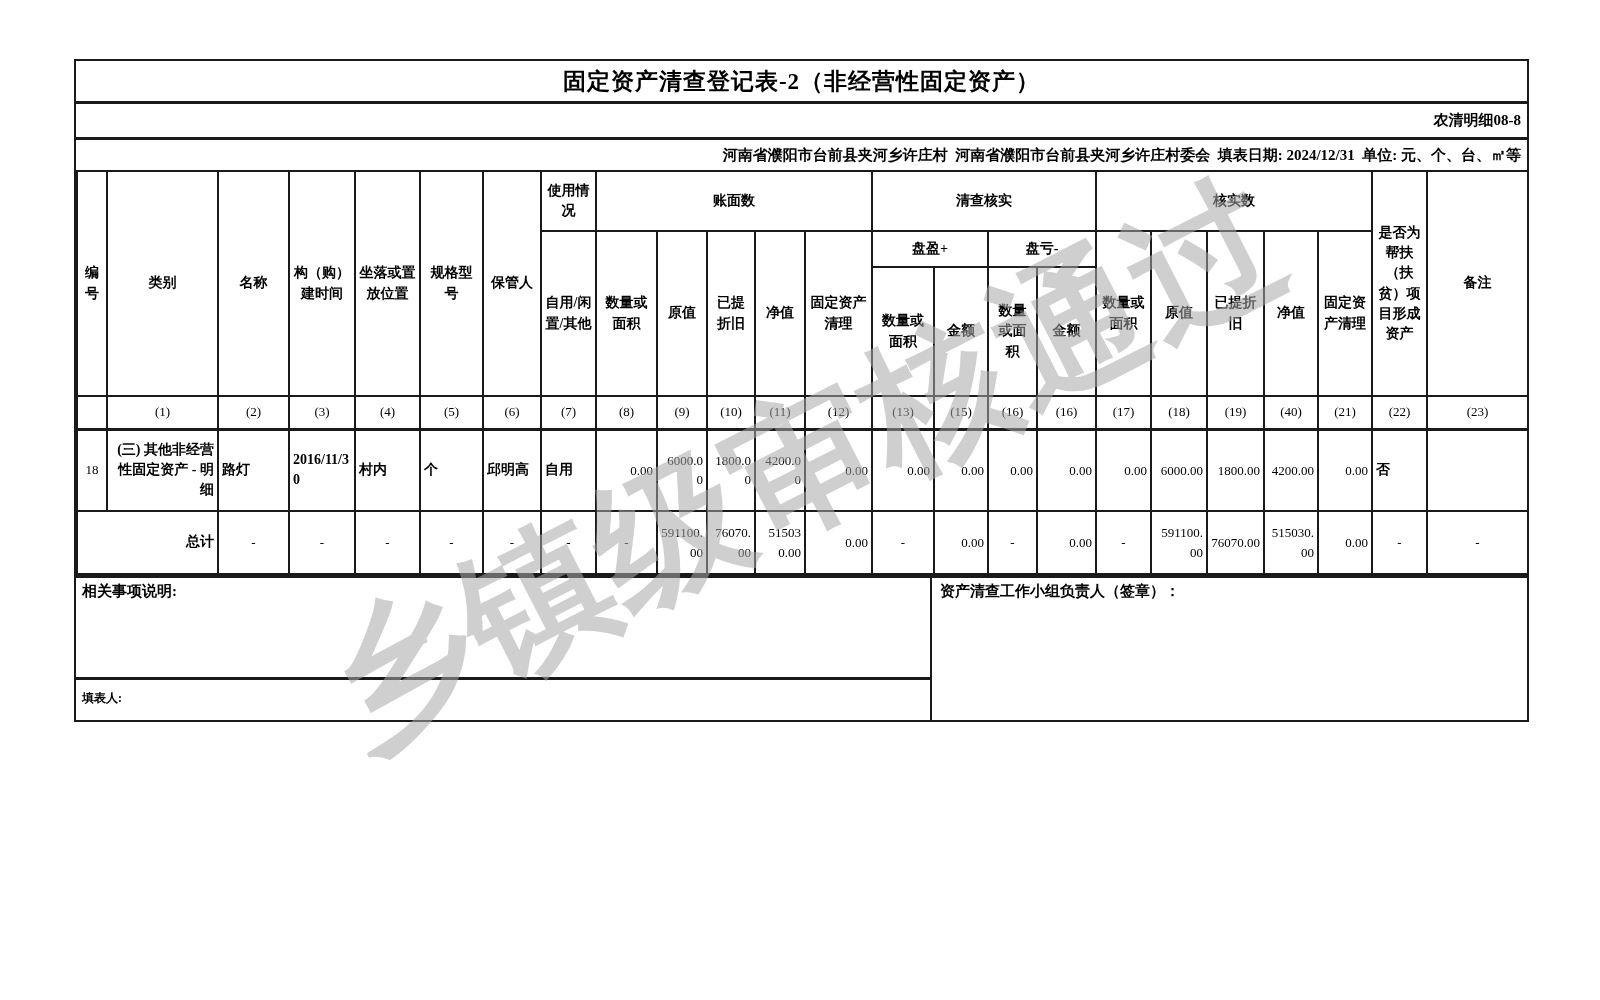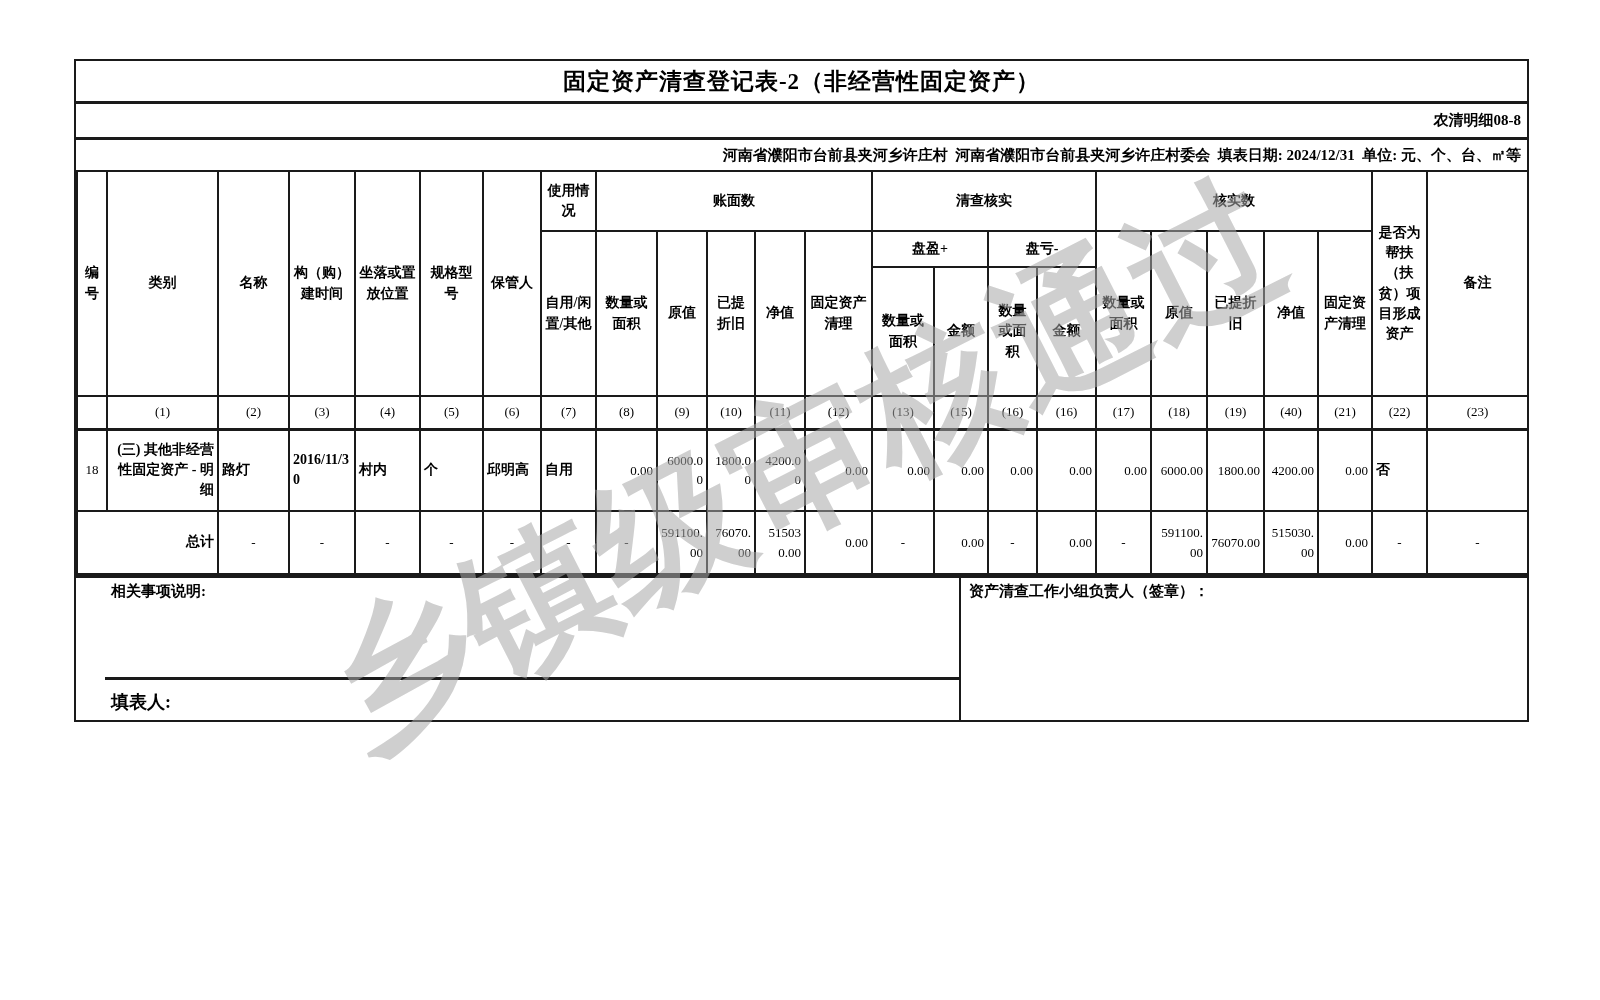--- a/index.html
+++ b/index.html
@@ -40,28 +40,28 @@
   tr.numrow td { font-size:13px; font-weight:normal; text-align:center; }
   tr.datarow { height:82px; }
   tr.datarow td { border-top:3px solid #1a1a1a; }
   tr.totalrow { height:63px; }
   td.txt { font-size:14px; font-weight:bold; text-align:left; line-height:1.45; }
   td.ctr { font-size:14px; font-weight:bold; text-align:right; line-height:1.45; }
   td.num { font-size:13px; font-weight:normal; text-align:right; line-height:1.5; }
   td.dash { font-size:13px; font-weight:normal; text-align:center; }
   td.idno { font-size:13px; font-weight:normal; text-align:center; }
   .footer { display:flex; border-top:3px solid #1a1a1a; }
-  .footer-left { width:856px; border-right:2px solid #1a1a1a; box-sizing:border-box;margin-left:29px; }
+  .footer-left { width:856px; border-right:2px solid #1a1a1a; box-sizing:border-box; }
   .fl-notes {
     height:102px; border-bottom:3px solid #1a1a1a; box-sizing:border-box;
     padding:4px 6px; font-size:15px; font-weight:bold;
   }
   .fl-preparer {
     height:40px; box-sizing:border-box; padding:10px 6px 0;
-    font-size:18px; font-weight:bold;
+    font-size:12px; font-weight:bold;
   }
   .footer-right { flex:1; padding:4px 8px; font-size:15px; font-weight:bold; }
   .watermark {
     position:absolute; left:200px; top:240px; width:1210px; height:450px;
     display:flex; align-items:center; justify-content:center;
     transform:rotate(-27deg);
     font-size:148px; font-weight:bold; color:#a8a8a8; opacity:0.55;
     letter-spacing:2px; white-space:nowrap; pointer-events:none; z-index:5;
     font-family:"Liberation Sans","DejaVu Sans",sans-serif;
   }

